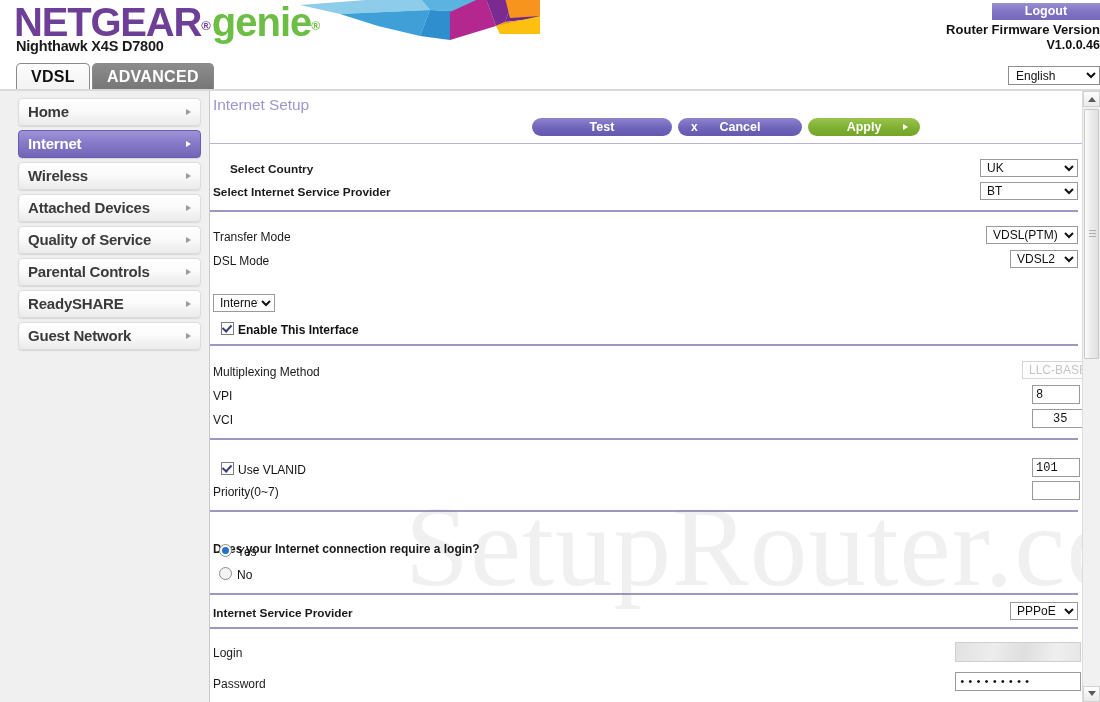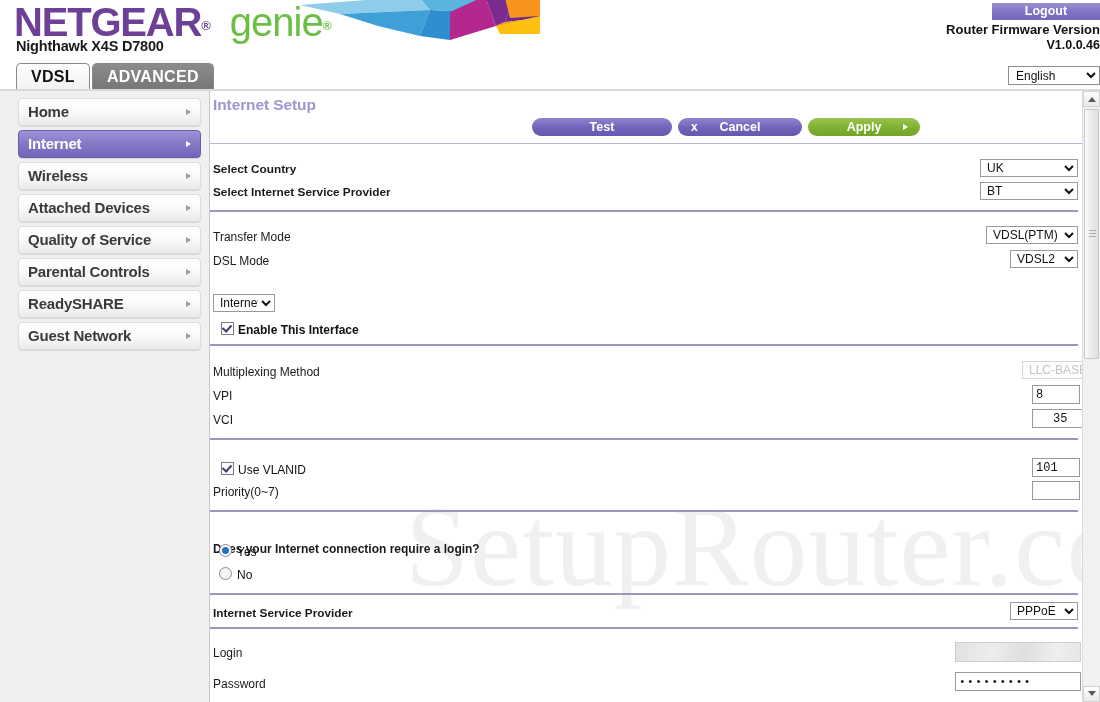--- a/index.html
+++ b/index.html
@@ -36,25 +36,25 @@
     vertical-align: baseline;
   }
   .brand-reg {
     font-size: 13px;
     color: #6d3f96;
     vertical-align: super;
     font-weight: bold;
   }
   .brand-genie {
     font-family: "Liberation Sans", sans-serif;
-    font-weight: normal;
+    font-weight: bold;
     font-size: 40px;
     letter-spacing: -1px;
     color: #6cbe45;
-    margin-left: 19px;
+    margin-left: 1px;
   }
   .brand-reg2 {
     font-size: 12px;
     color: #6cbe45;
     vertical-align: super;
     font-weight: bold;
   }
   .model {
     position: absolute; left: 16px; top: 38px;
     font-size: 14.5px;
@@ -199,21 +199,21 @@
     z-index: 0;
   }
   #content {
     position: absolute; left: 0; top: 0;
     width: 890px; height: 611px;
     z-index: 1;
   }
   #page-title {
     position: absolute; left: 3px; top: 5px;
     font-size: 15.5px;
-    font-weight: bold;
+    font-weight: normal;
     color: #9d96cf;
     letter-spacing: -0.1px;
   }
 
   
   .abtn {
     position: absolute; top: 27px;
     height: 18px;
     border-radius: 9px;
     font-size: 12.5px;
@@ -507,21 +507,21 @@
         <span class="x-mark">x</span>
         <span class="lbl">Cancel</span>
       </div>
       <div class="abtn" id="btn-apply">
         <span class="lbl">Apply</span>
         <span class="arrow-mark"></span>
       </div>
 
       <div id="top-sep"></div>
 
-      <div class="row-label bold" style="left:3px; top:71px;">Select Country</div>
+      <div class="row-label bold" style="left:20px; top:71px;">Select Country</div>
       <select class="sel" style="left:770px; top:68px; width:98px;">
         <option>UK</option>
       </select>
 
       <div class="row-label bold" style="left:3px; top:94px;">Select Internet Service Provider</div>
       <select class="sel" style="left:770px; top:91px; width:98px;">
         <option>BT</option>
       </select>
 
       <div class="divider" style="top:119px;"></div>

